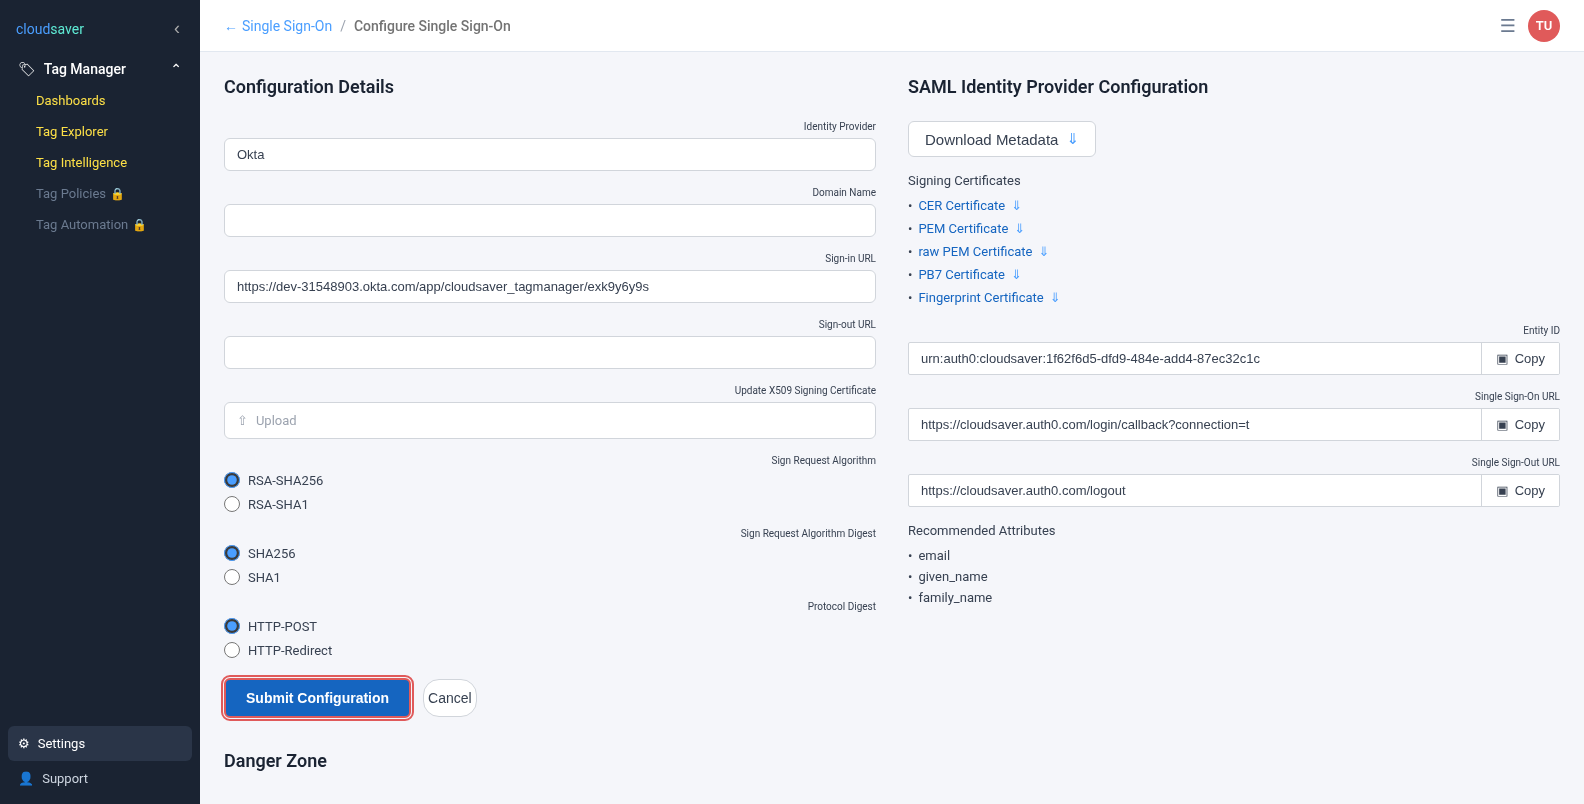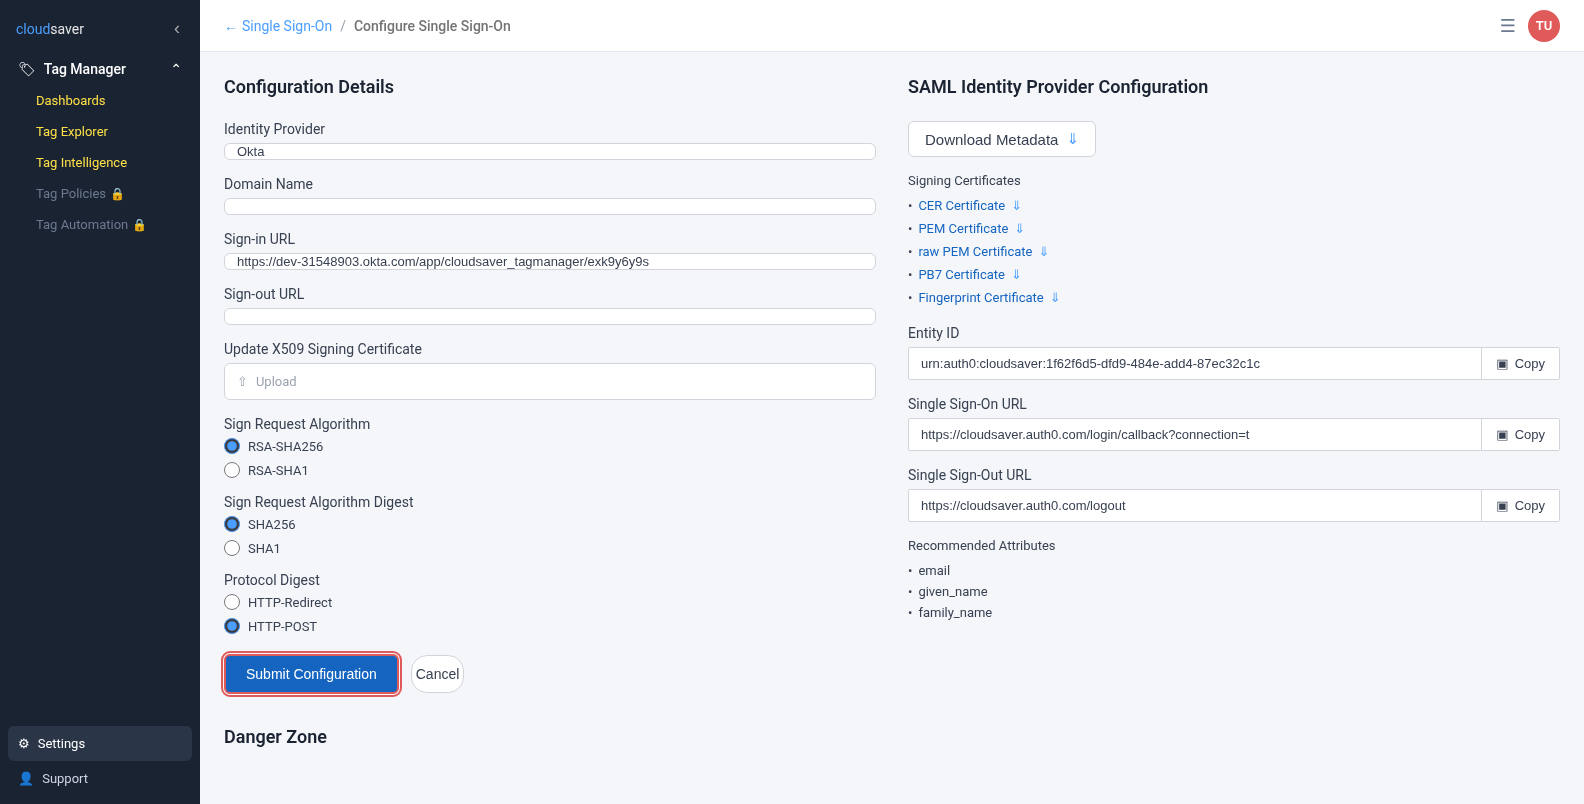--- a/index.html
+++ b/index.html
@@ -14,21 +14,21 @@
       display: flex;
       flex-direction: column;
       height: 100vh;
     }
     .sidebar-logo {
       padding: 16px 16px 12px 16px;
       display: flex;
       align-items: center;
     }
     .logo-cloud { color: #4a9eff; }
-    .logo-saver { color: #e5e5e5; margin-top: 44px; }
+    .logo-saver { color: #5eead4; margin-top: 44px; }
     .sidebar-collapse-btn {
       margin-left: auto;
       background: none;
       border: none;
       color: #aaa;
       cursor: pointer;
       font-size: 18px;
       padding: 2px 4px;
     }
     .sidebar-section {
@@ -130,27 +130,28 @@
       font-size: 18px;
       font-weight: 600;
       color: #1a2332;
       margin-bottom: 24px;
     }
 
     
     .form-group { margin-bottom: 16px; }
     .form-label {
       display: block;
-      font-size: 14px;
+      font-size: 10px;
       color: #374151;
       margin-bottom: 6px;
+      text-align: right;
     }
     .form-input {
       width: 100%;
-      padding: 0 12px;
+      padding: 8px 12px;
       border: 1px solid #d1d5db;
       border-radius: 6px;
       font-size: 13px;
       color: #374151;
       outline: none;
       background: #fff;
     }
 
     .upload-area {
       width: 100%;
@@ -176,21 +177,21 @@
     }
     .radio-option input[type="radio"] { accent-color: #4a9eff; width: 16px; height: 16px; }
 
     .btn-submit {
       background: #1565c0;
       color: #fff;
       border: 2px solid #e05a5a;
       border-radius: 6px;
       padding: 10px 20px;
       font-size: 14px;
-      font-weight: 400;
+      font-weight: 700;
       cursor: pointer;
       outline: 2px solid #e05a5a;
       outline-offset: 1px;
     }
     .btn-cancel {
       background: #fff;
       color: #374151;
       border: 1px solid #d1d5db;
       border-radius: 16px;
       padding: 10px 4px;
@@ -417,26 +418,26 @@
           </div>
           <div class="radio-option">
             <input type="radio" name="digest" id="sha1" style="">
             <label for="sha1">SHA1</label>
           </div>
         </div>
 
         <div class="form-group">
           <label class="form-label">Protocol Digest</label>
           <div class="radio-option">
+            <input type="radio" name="binding" id="http-post" checked="" style="">
+            <label for="http-post">HTTP-POST</label>
+          </div>
+          <div class="radio-option">
             <input type="radio" name="binding" id="http-redirect" style="">
             <label for="http-redirect">HTTP-Redirect</label>
-          </div>
-          <div class="radio-option">
-            <input type="radio" name="binding" id="http-post" checked="" style="">
-            <label for="http-post">HTTP-POST</label>
           </div>
         </div>
 
         <div style="margin-top: 20px; display: flex; align-items: center;">
           <button class="btn-submit">Submit Configuration</button>
           <button class="btn-cancel">Cancel</button>
         </div>
       </div>
 
       <div>

